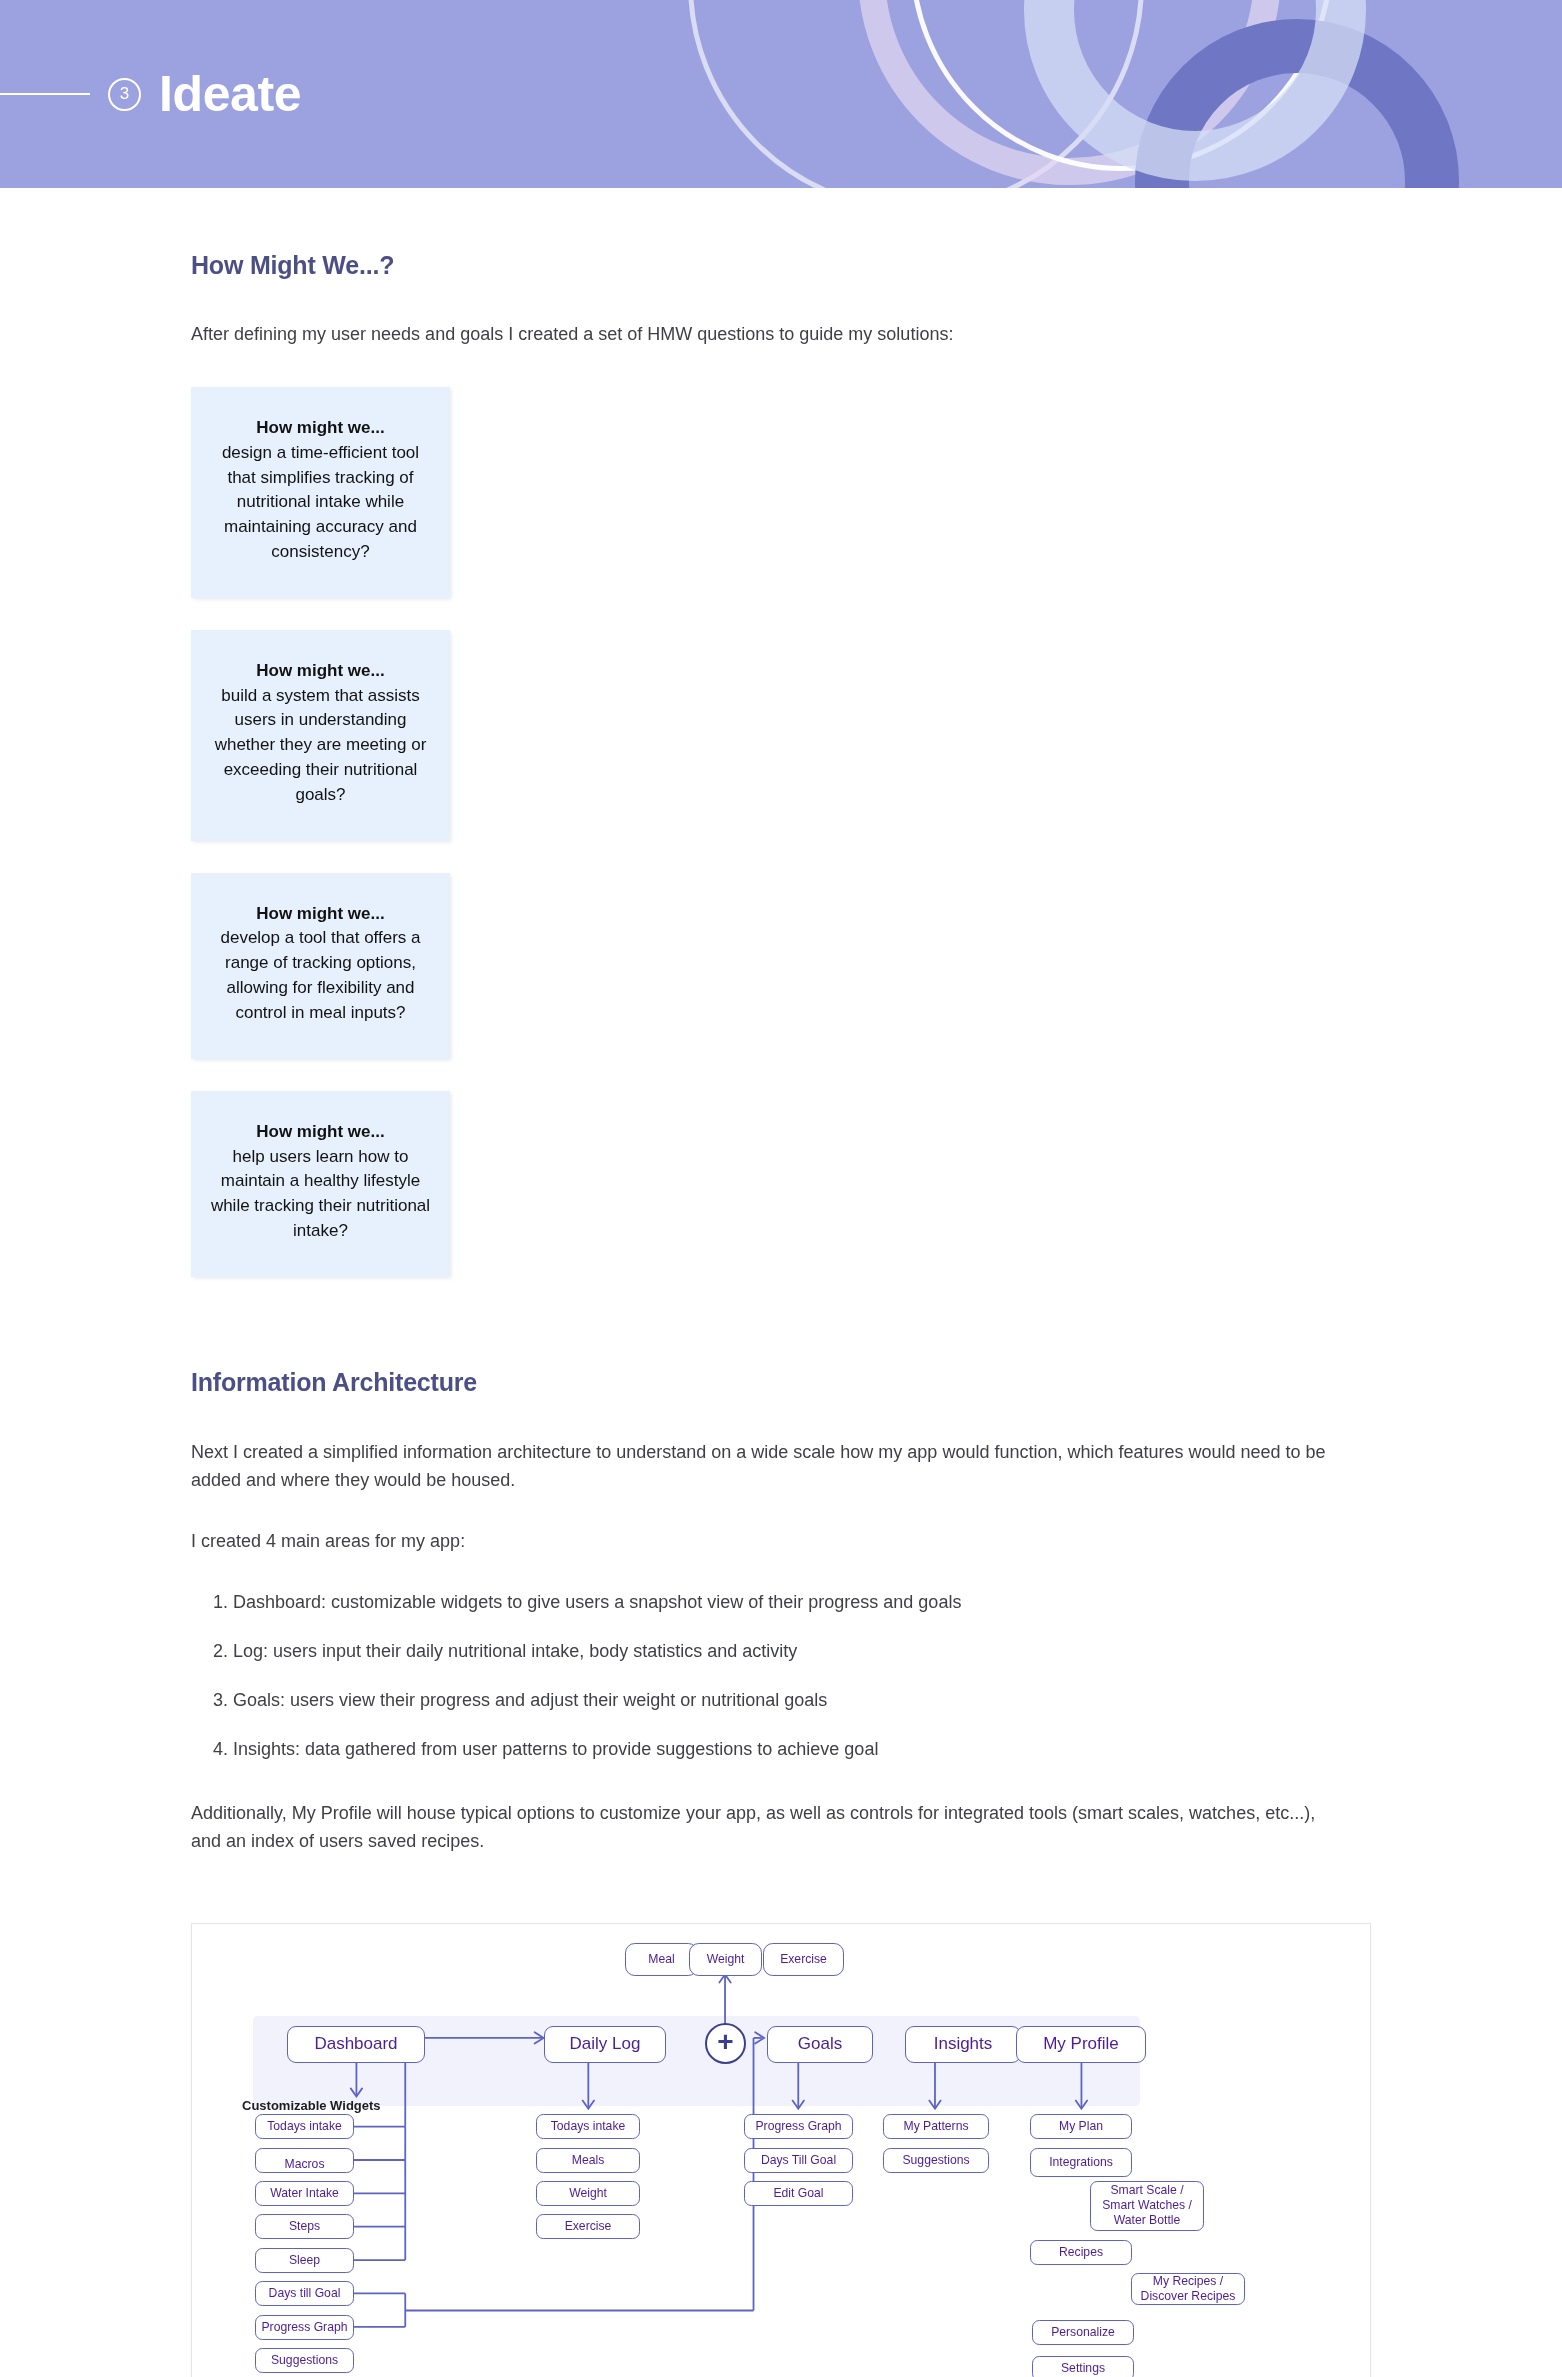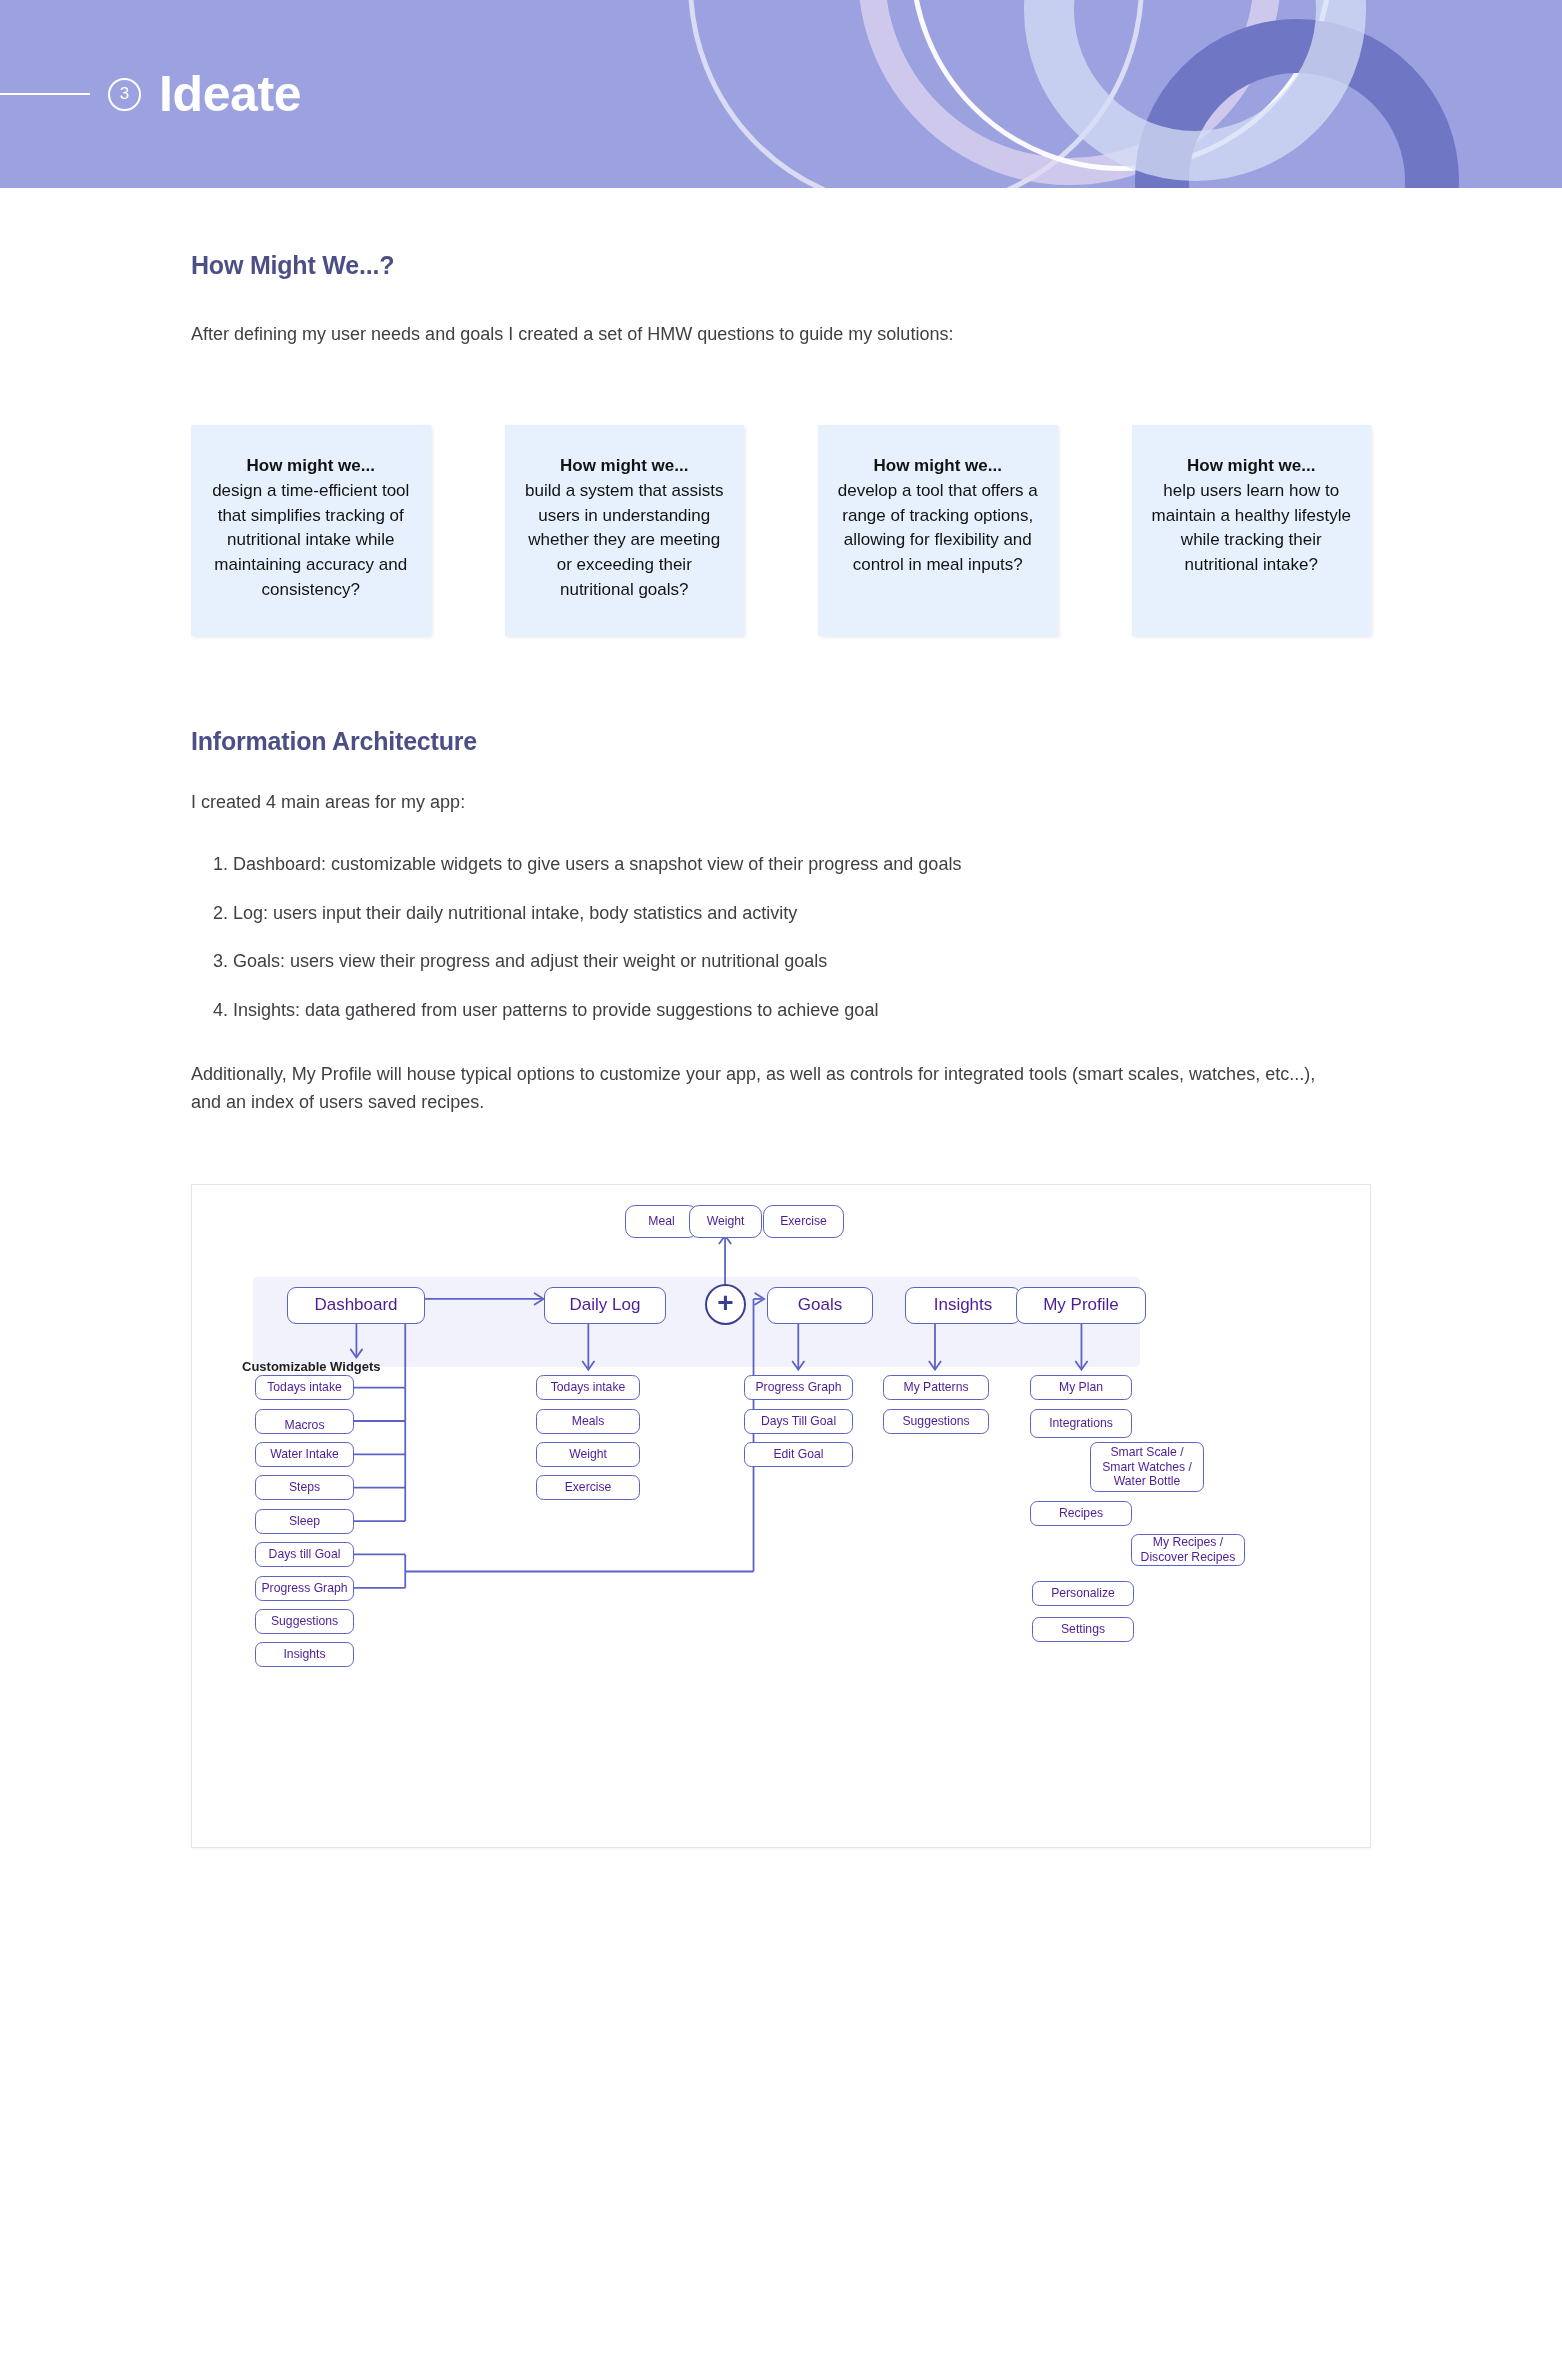--- a/index.html
+++ b/index.html
@@ -100,22 +100,23 @@
     font-size: 18px;
     line-height: 1.55;
     color: #3f3f46;
     font-weight: 400;
   }
   .p-gap-1 { margin-top: 41px; }
 
   
   .hmw-row {
     display: flex;
-    gap: 74px;
-    margin-top: 76px;
+    gap: 32px;
+    margin-top: 38px;
+    flex-direction: column;
   }
   .hmw-card {
     width: 259px;
     background: #e7f1fd;
     box-shadow: 1.6px 2.4px 4.1px rgba(0,0,0,0.10);
     padding: 29px 18px 33px 18px;
     text-align: center;
     color: #121212;
     font-size: 17px;
     line-height: 1.46;
@@ -241,20 +242,21 @@
         <span>develop a tool that offers a range of tracking options, allowing for flexibility and control in meal inputs?</span>
       </div>
       <div class="hmw-card">
         <span class="lead">How might we...</span>
         <span>help users learn how to maintain a healthy lifestyle while tracking their nutritional intake?</span>
       </div>
     </div>
 
     <div class="ia-title-wrap">
       <h2 class="section-title">Information Architecture</h2>
+      <p class="body-text ia-para">Next I created a simplified information architecture to understand on a wide scale how my app would function, which features would need to be added and where they would be housed.</p>
       <p class="body-text ia-para-2">I created 4 main areas for my app:</p>
       <ol class="ia-list">
         <li>Dashboard: customizable widgets to give users a snapshot view of their progress and goals</li>
         <li>Log:  users input their daily nutritional intake, body statistics and activity</li>
         <li>Goals: users view their progress and adjust their weight or nutritional goals</li>
         <li>Insights: data gathered from user patterns to provide suggestions to achieve goal</li>
       </ol>
       <p class="body-text ia-closing">Additionally, My Profile will house typical options to customize your app, as well as controls for integrated tools (smart scales, watches, etc...), and an index of users saved recipes.</p>
     </div>
 

